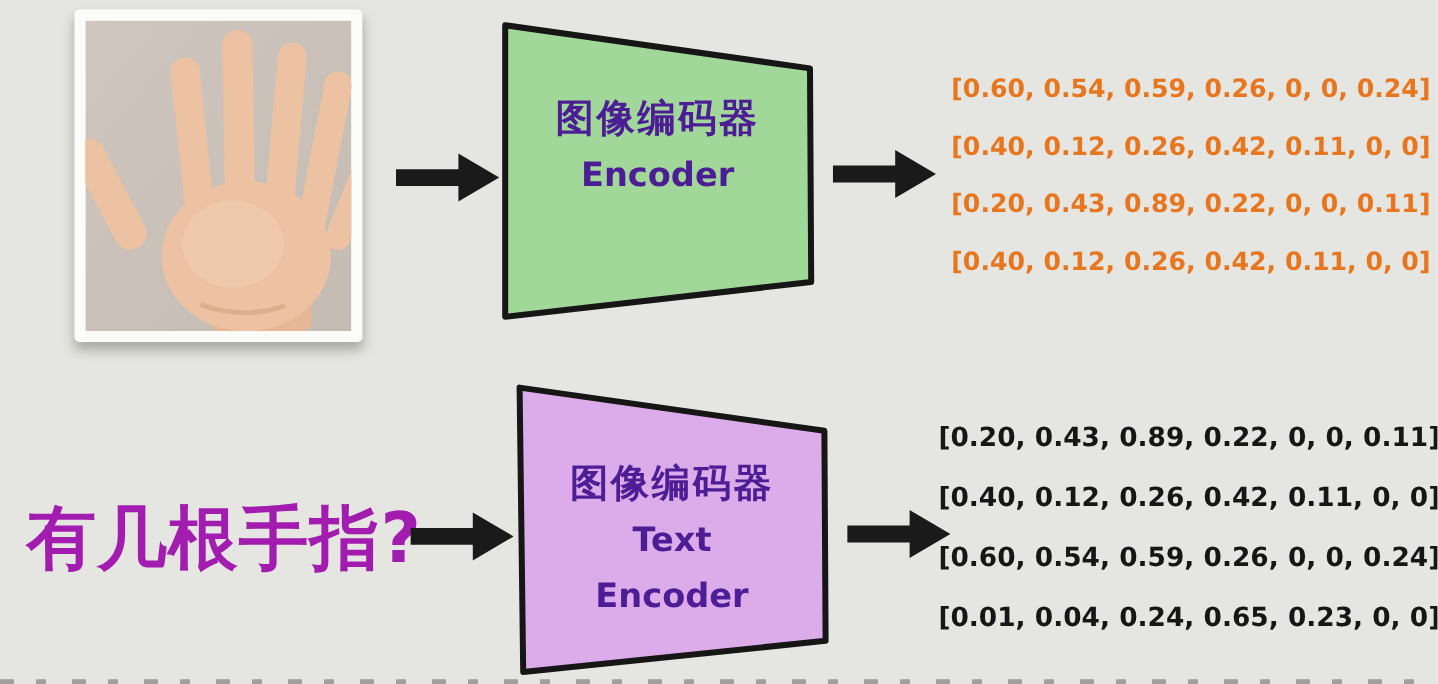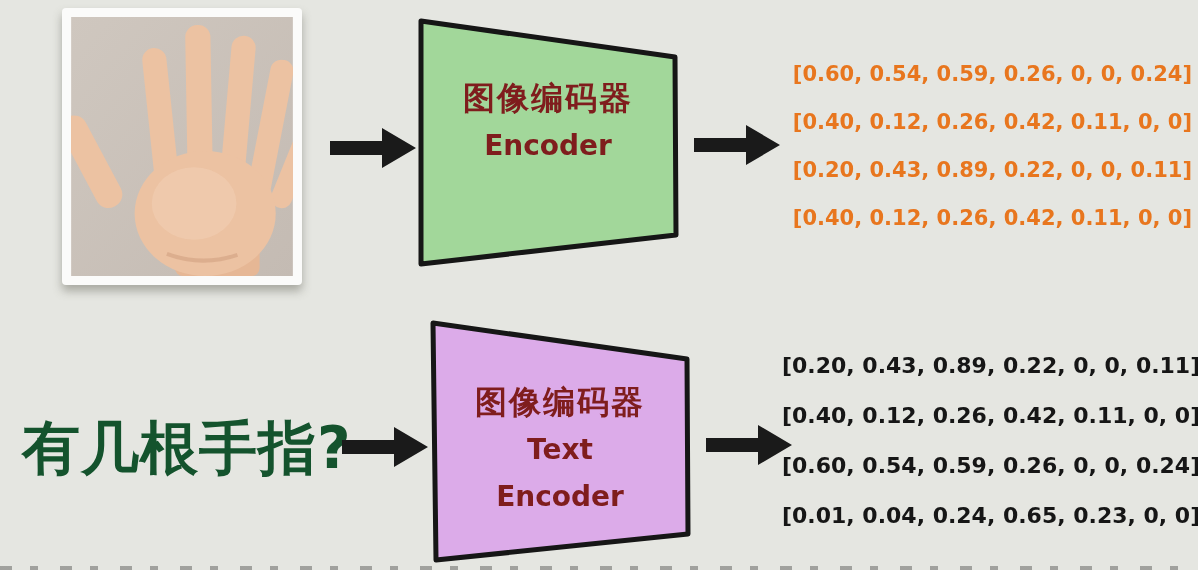--- a/index.html
+++ b/index.html
@@ -10,21 +10,21 @@
   }
   
   .photo-card {
     position:absolute; left:62px; top:8px; width:240px; height:277px;
     background:#fbfbfa; border-radius:4px; padding:9px; box-sizing:border-box;
     box-shadow:0 6px 10px rgba(95,95,85,.45);
   }
   .photo-inner { width:100%; height:100%; overflow:hidden; }
   
   .enc-shape { position:absolute; }
-  .enc-label { position:absolute; text-align:center; color:#7f1d1d; }
+  .enc-label { position:absolute; text-align:center; color:#4c1d95; }
   .enc-line-zh { font-size:32px; font-weight:700; height:48px; line-height:48px; letter-spacing:2px; }
   .enc-line-en { font-size:28px; font-weight:700; height:47px; line-height:47px; }
   
   .arrow { position:absolute; }
   
   .vec { position:absolute; width:412px; text-align:right; font-weight:700; white-space:nowrap; }
   .vec-orange { left:780px; top:50px; font-size:21px; line-height:48px; }
   .vec-black  { left:782px; top:341px; font-size:22px; line-height:50px; }
   
   .question {
@@ -86,21 +86,21 @@
     <path d="M0,16 L52,16 L52,3 L86,23 L52,43 L52,30 L0,30 Z" fill="#1a1a1a"></path>
   </svg>
 
   <div class="vec vec-orange" style="color: rgb(232, 118, 30);">
     <div class="vec-row">[0.60, 0.54, 0.59, 0.26, 0, 0, 0.24]</div>
     <div class="vec-row">[0.40, 0.12, 0.26, 0.42, 0.11, 0, 0]</div>
     <div class="vec-row">[0.20, 0.43, 0.89, 0.22, 0, 0, 0.11]</div>
     <div class="vec-row">[0.40, 0.12, 0.26, 0.42, 0.11, 0, 0]</div>
   </div>
 
-  <div class="question" style="color: #14532d;">有几根手指?</div>
+  <div class="question" style="color: #a21caf;">有几根手指?</div>
 
   <svg class="arrow" style="left:342px;top:424px" width="86" height="46" viewBox="0 0 86 46">
     <path d="M0,16 L52,16 L52,3 L86,23 L52,43 L52,30 L0,30 Z" fill="#1a1a1a"></path>
   </svg>
 
   <svg class="enc-shape" style="left:426px;top:316px" width="270" height="254" viewBox="0 0 270 254">
     <polygon points="7,7 261,43 262,218 10,244" stroke-width="5" stroke-linejoin="round" stroke="#161616" fill="#dcabe9"></polygon>
   </svg>
   <div class="enc-label" style="left:440px;top:378px;width:240px">
     <div class="enc-line-zh">图像编码器</div>

